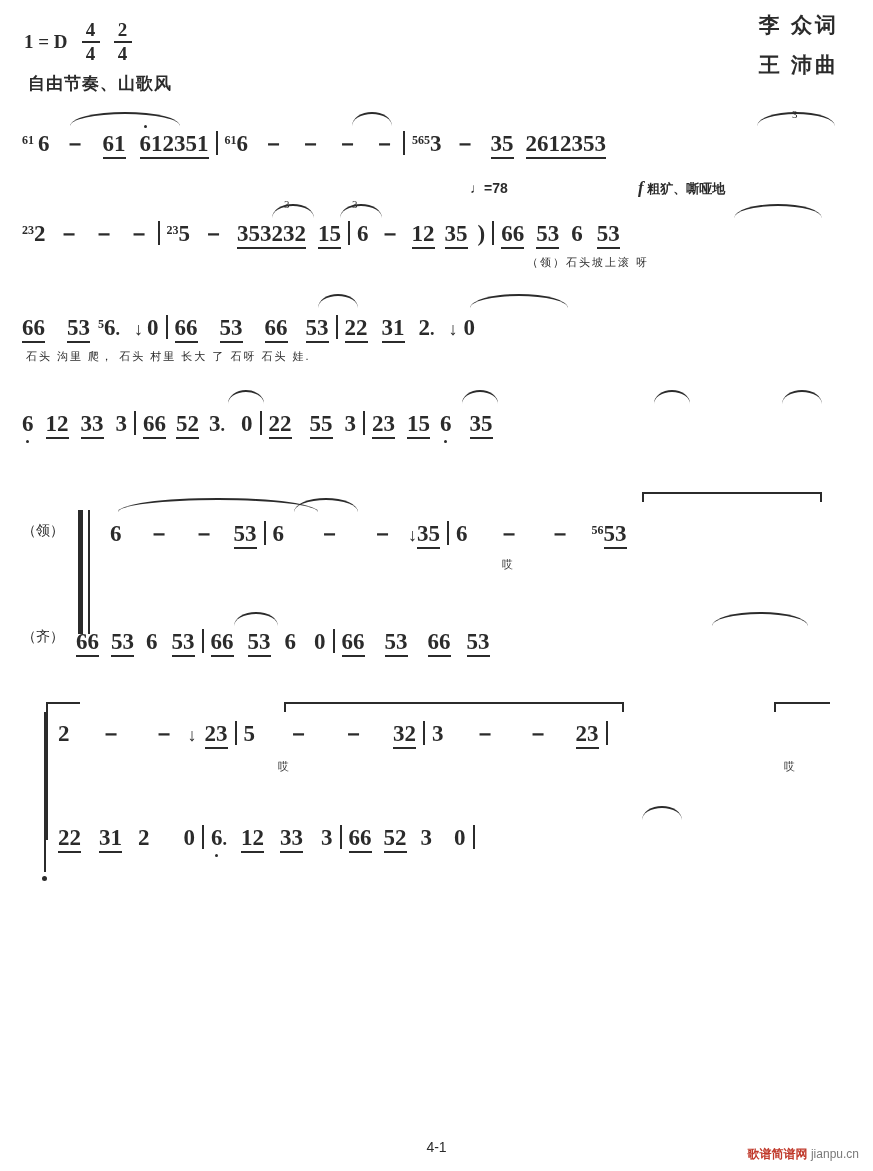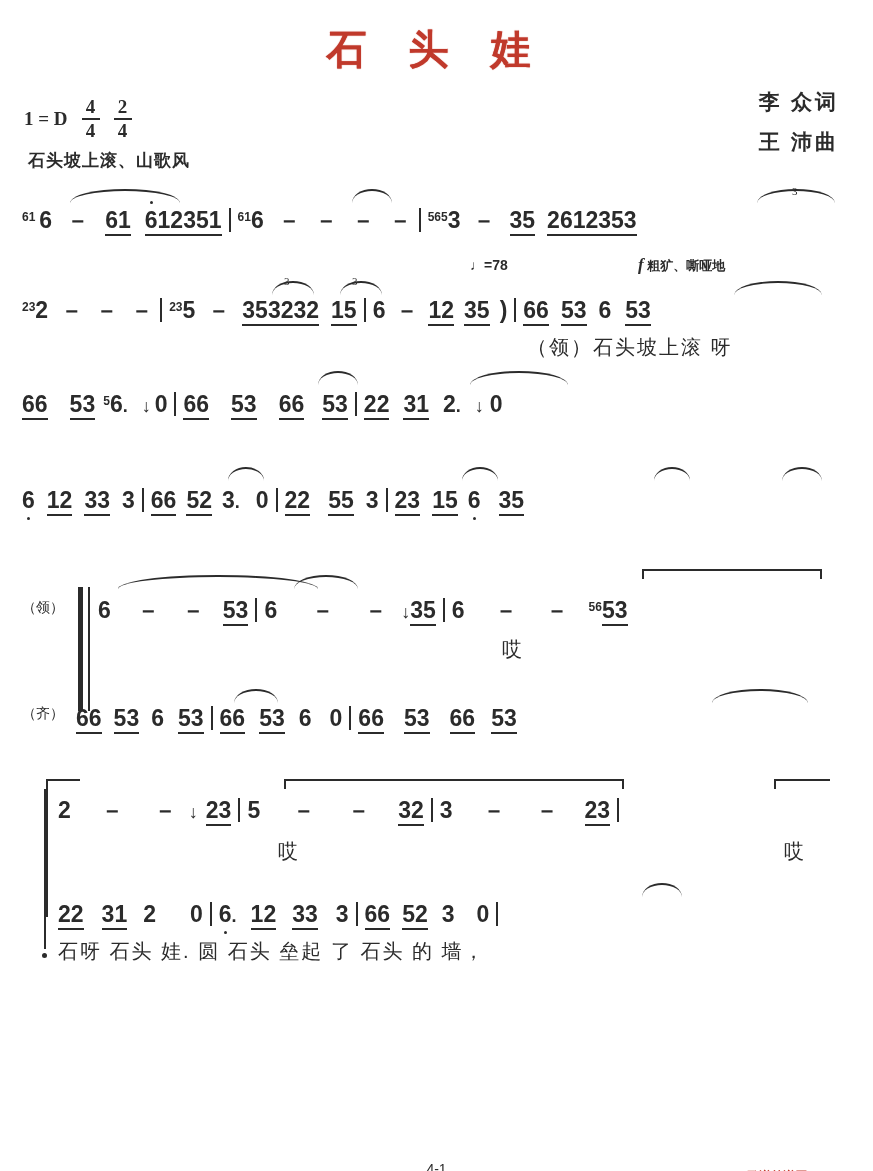--- a/index.html
+++ b/index.html
@@ -77,30 +77,30 @@
     letter-spacing: 1px;
   }
 
   
   .system {
     position: relative;
     margin: 0 22px 8px 22px;
     min-height: 56px;
   }
   .notes {
-    font-family: Liberation Sans, sans-serif;
+    font-family: Liberation Serif, serif;
     font-size: 23px;
     font-weight: bold;
     letter-spacing: 0px;
     white-space: nowrap;
     line-height: 1.35;
   }
   .lyrics {
     font-family: "Liberation Sans", sans-serif;
-    font-size: 20px;
+    font-size: 11px;
     letter-spacing: 2px;
     white-space: nowrap;
     line-height: 1.6;
     text-align: right;
   }
   .marks {
     font-family: "Liberation Sans", sans-serif;
     font-size: 13px;
     white-space: nowrap;
     height: 16px;
@@ -167,21 +167,20 @@
   }
   .watermark .red { color: #c0392b; font-weight: bold; }
   .tempo-mark { font-family: "Liberation Sans", sans-serif; font-size: 14px; font-weight: bold; }
   .dyn { font-family: "Liberation Serif", serif; font-style: italic; font-weight: bold; font-size: 17px; }
 </style>
 </head>
 <body>
 
 <div class="sheet">
 
-  <div class="title">石 头 娃</div>
 
   <div class="header">
     <div class="keysig">
       <span>1 = D</span>
       <span class="frac">
         <span class="num">4</span>
         <span style="display:block;width:18px;height:2px;background:#2b2b2b;margin:1px auto;"></span>
         <span class="den">4</span>
       </span>
       <span class="frac">
@@ -189,21 +188,21 @@
         <span style="display:block;width:18px;height:2px;background:#2b2b2b;margin:1px auto;"></span>
         <span class="den">4</span>
       </span>
     </div>
 
     <div class="credits">
       <div>李 众词</div>
       <div>王 沛曲</div>
     </div>
 
-    <div class="tempo-note">石头坡上滚、山歌风</div>
+    <div class="tempo-note">自由节奏、山歌风</div>
   </div>
 
   <div class="system" style="height:64px;">
 
     <div class="arc" style="left:48px; top:4px; width:110px;"></div>
     <div class="arc" style="left:330px; top:4px; width:40px;"></div>
     <div class="arc" style="left:735px; top:4px; width:78px;"></div>
     <span class="trip" style="position:absolute;left:770px;top:0px;">3</span>
 
     <div class="notes" style="position:absolute;left:0;top:20px;">
@@ -234,20 +233,21 @@
   </div>
 
   <div class="system" style="height:78px; margin-top:12px;">
     <div class="arc" style="left:296px; top:4px; width:40px;"></div>
     <div class="arc" style="left:448px; top:4px; width:98px;"></div>
 
     <div class="notes" style="position:absolute;left:0;top:22px;">
       <span class="u1">66</span><span class="sp" style="width:22px;"></span><span class="u1">53</span><span class="sp" style="width:8px;"></span><span class="grace">5</span>6<span style="font-size:18px;">.</span><span class="sp" style="width:14px;"></span><span style="font-size:18px;">↓</span><span class="sp" style="width:4px;"></span>0<span class="bar"></span><span class="u1">66</span><span class="sp" style="width:22px;"></span><span class="u1">53</span><span class="sp" style="width:22px;"></span><span class="u1">66</span><span class="sp" style="width:18px;"></span><span class="u1">53</span><span class="bar"></span><span class="u1">22</span><span class="sp" style="width:14px;"></span><span class="u1">31</span><span class="sp" style="width:14px;"></span>2<span style="font-size:18px;">.</span><span class="sp" style="width:14px;"></span><span style="font-size:18px;">↓</span><span class="sp" style="width:6px;"></span>0
     </div>
 
+    <div class="lyrics" style="position:absolute;left:4px;top:58px;">石头 沟里 爬，    石头 村里 长大 了  石呀 石头 娃.</div>
   </div>
 
   <div class="system" style="height:80px; margin-top:18px;">
     <div class="arc" style="left:206px; top:4px; width:36px;"></div>
     <div class="arc" style="left:440px; top:4px; width:36px;"></div>
     <div class="arc" style="left:632px; top:4px; width:36px;"></div>
     <div class="arc" style="left:760px; top:4px; width:40px;"></div>
 
     <div class="notes" style="position:absolute;left:0;top:22px;">
       <span class="dot-dn">6</span><span class="sp" style="width:12px;"></span><span class="u1">12</span><span class="sp" style="width:12px;"></span><span class="u1">33</span><span class="sp" style="width:12px;"></span>3<span class="bar"></span><span class="u1">66</span><span class="sp" style="width:10px;"></span><span class="u1">52</span><span class="sp" style="width:10px;"></span>3<span style="font-size:18px;">.</span><span class="sp" style="width:16px;"></span>0<span class="bar"></span><span class="u1">22</span><span class="sp" style="width:18px;"></span><span class="u1">55</span><span class="sp" style="width:12px;"></span>3<span class="bar"></span><span class="u1">23</span><span class="sp" style="width:12px;"></span><span class="u1">15</span><span class="sp" style="width:10px;"></span><span class="dot-dn">6</span><span class="sp" style="width:18px;"></span><span class="u1">35</span>
@@ -260,21 +260,21 @@
     <div class="arc" style="left:272px; top:6px; width:64px;"></div>
     <div class="arc" style="left:620px; top:0px; width:180px; border-top:2px solid #2b2b2b; border-radius:0; height:0;"></div>
     <div style="position:absolute;left:620px;top:0px;width:2px;height:10px;background:#2b2b2b;"></div>
     <div style="position:absolute;left:798px;top:0px;width:2px;height:10px;background:#2b2b2b;"></div>
 
     <span class="seg-label" style="position:absolute;left:0px;top:30px;">（领）</span>
 
     <div style="position:absolute;left:56px;top:18px;width:5px;height:124px;background:#2b2b2b;"></div>
     <div style="position:absolute;left:66px;top:18px;width:2px;height:124px;background:#2b2b2b;"></div>
 
-    <div class="notes" style="position:absolute;left:76px;top:26px;">
+    <div class="notes" style="position:absolute;left:88px;top:26px;">
       6<span class="sp" style="width:26px;"></span>－<span class="sp" style="width:22px;"></span>－<span class="sp" style="width:18px;"></span><span class="u1">53</span><span class="bar"></span>6<span class="sp" style="width:34px;"></span>－<span class="sp" style="width:30px;"></span>－<span class="sp" style="width:14px;"></span><span style="font-size:18px;">↓</span><span class="u1">35</span><span class="bar"></span>6<span class="sp" style="width:30px;"></span>－<span class="sp" style="width:28px;"></span>－<span class="sp" style="width:20px;"></span><span class="grace">56</span><span class="u1">53</span>
     </div>
 
     <div class="lyrics" style="position:absolute;left:480px;top:64px;">哎</div>
   </div>
 
   <div class="system" style="height:78px; margin-top:4px;">
     <div class="arc" style="left:212px; top:6px; width:44px;"></div>
     <div class="arc" style="left:690px; top:6px; width:96px;"></div>
 
@@ -305,21 +305,20 @@
     <div class="lyrics" style="position:absolute;left:762px;top:56px;">哎</div>
   </div>
 
   <div class="system" style="height:84px; margin-top:10px;">
     <div class="arc" style="left:620px; top:4px; width:40px;"></div>
 
     <div class="notes" style="position:absolute;left:36px;top:20px;">
       <span class="u1">22</span><span class="sp" style="width:18px;"></span><span class="u1">31</span><span class="sp" style="width:16px;"></span>2<span class="sp" style="width:34px;"></span>0<span class="bar"></span><span class="dot-dn">6</span><span style="font-size:18px;">.</span><span class="sp" style="width:14px;"></span><span class="u1">12</span><span class="sp" style="width:16px;"></span><span class="u1">33</span><span class="sp" style="width:18px;"></span>3<span class="bar"></span><span class="u1">66</span><span class="sp" style="width:12px;"></span><span class="u1">52</span><span class="sp" style="width:14px;"></span>3<span class="sp" style="width:22px;"></span>0<span class="bar"></span>
     </div>
 
-    <div class="lyrics" style="position:absolute;left:36px;top:56px;">石呀 石头 娃.    圆 石头 垒起 了  石头 的 墙，</div>
 
     <div style="position:absolute;left:22px;top:4px;width:2px;height:66px;background:#2b2b2b;"></div>
     <div style="position:absolute;left:20px;top:74px;width:5px;height:5px;background:#2b2b2b;border-radius:50%;"></div>
   </div>
 
   <div class="footer">4-1</div>
 
   <div class="watermark">
     <span class="red">歌谱简谱网</span>
     <span>jianpu.cn</span>

